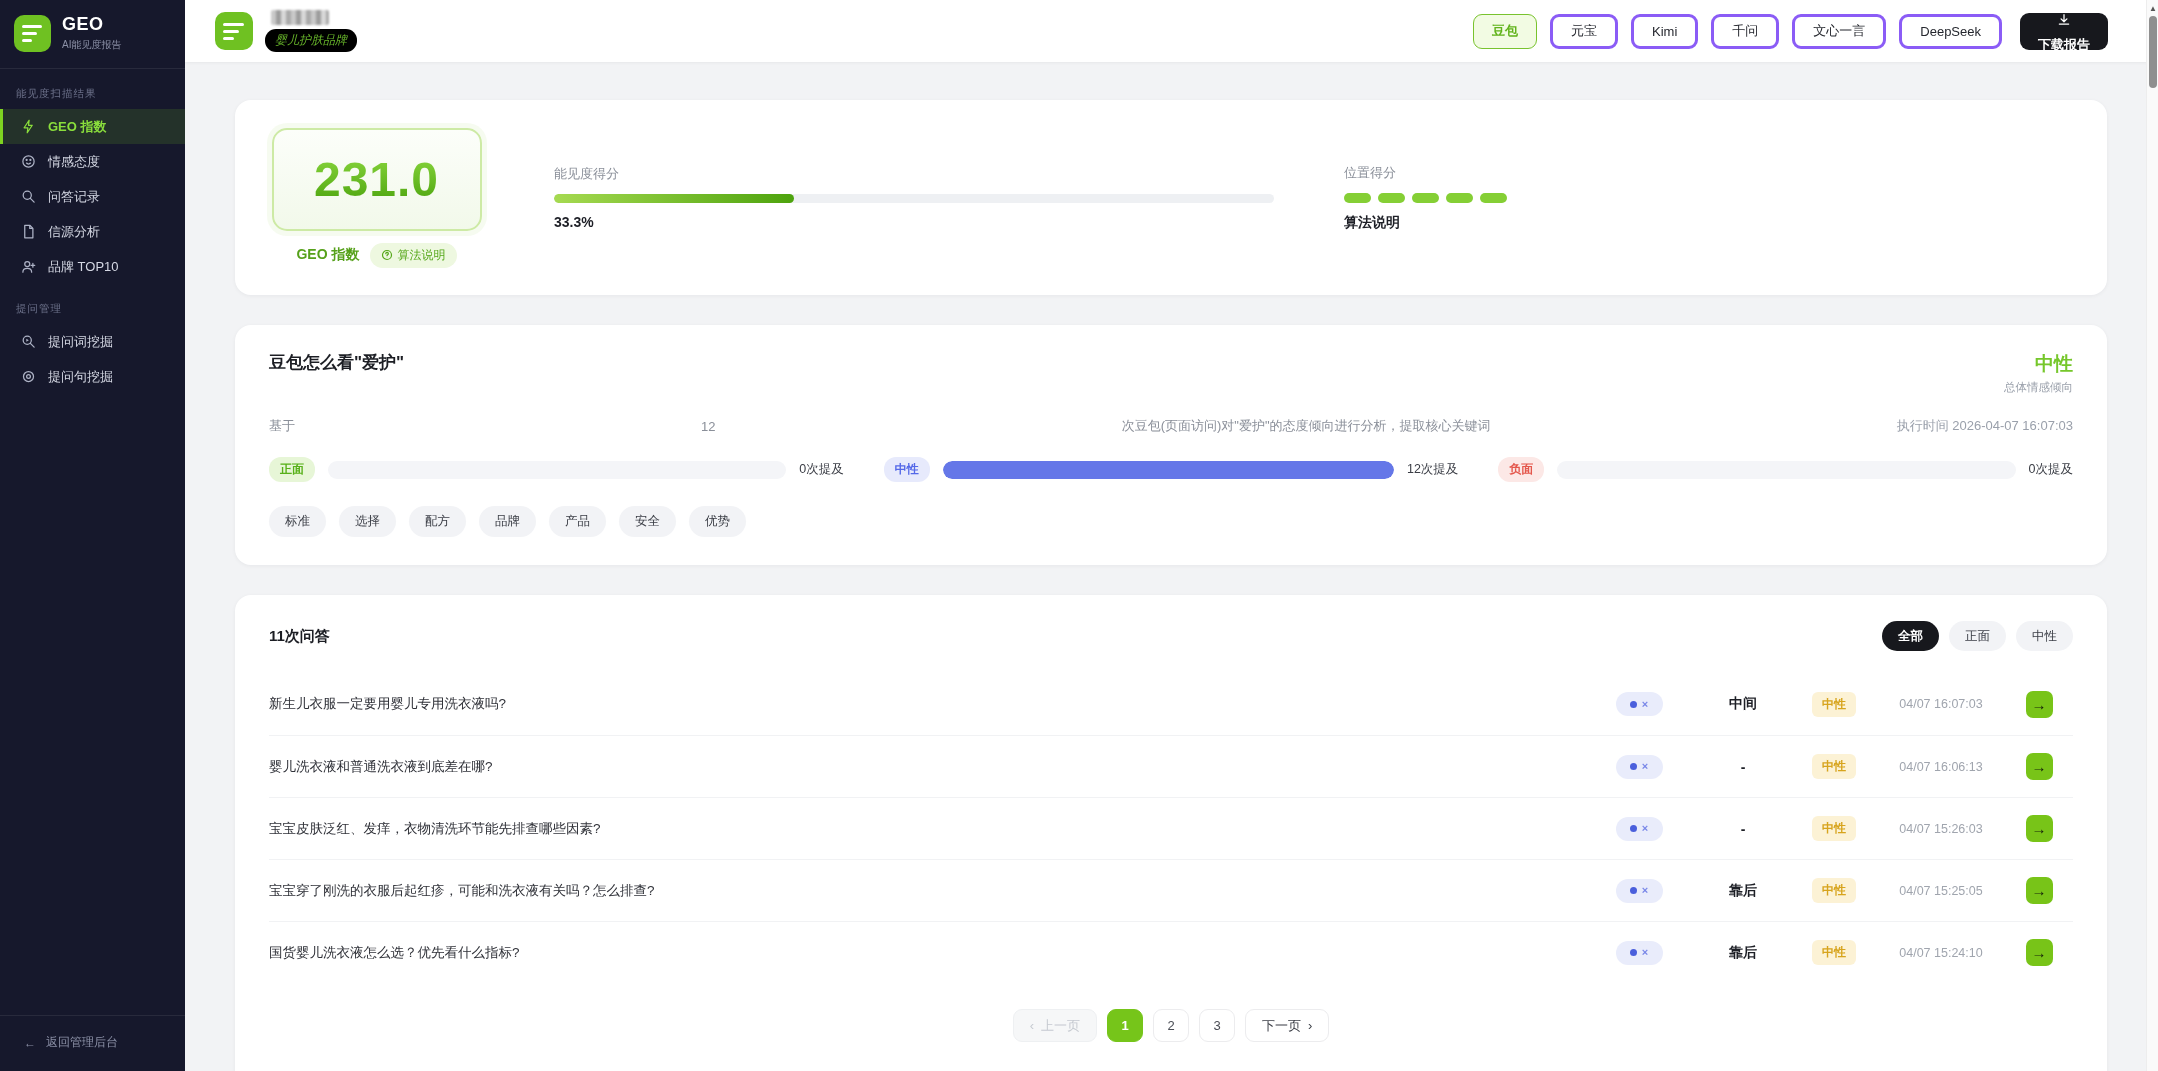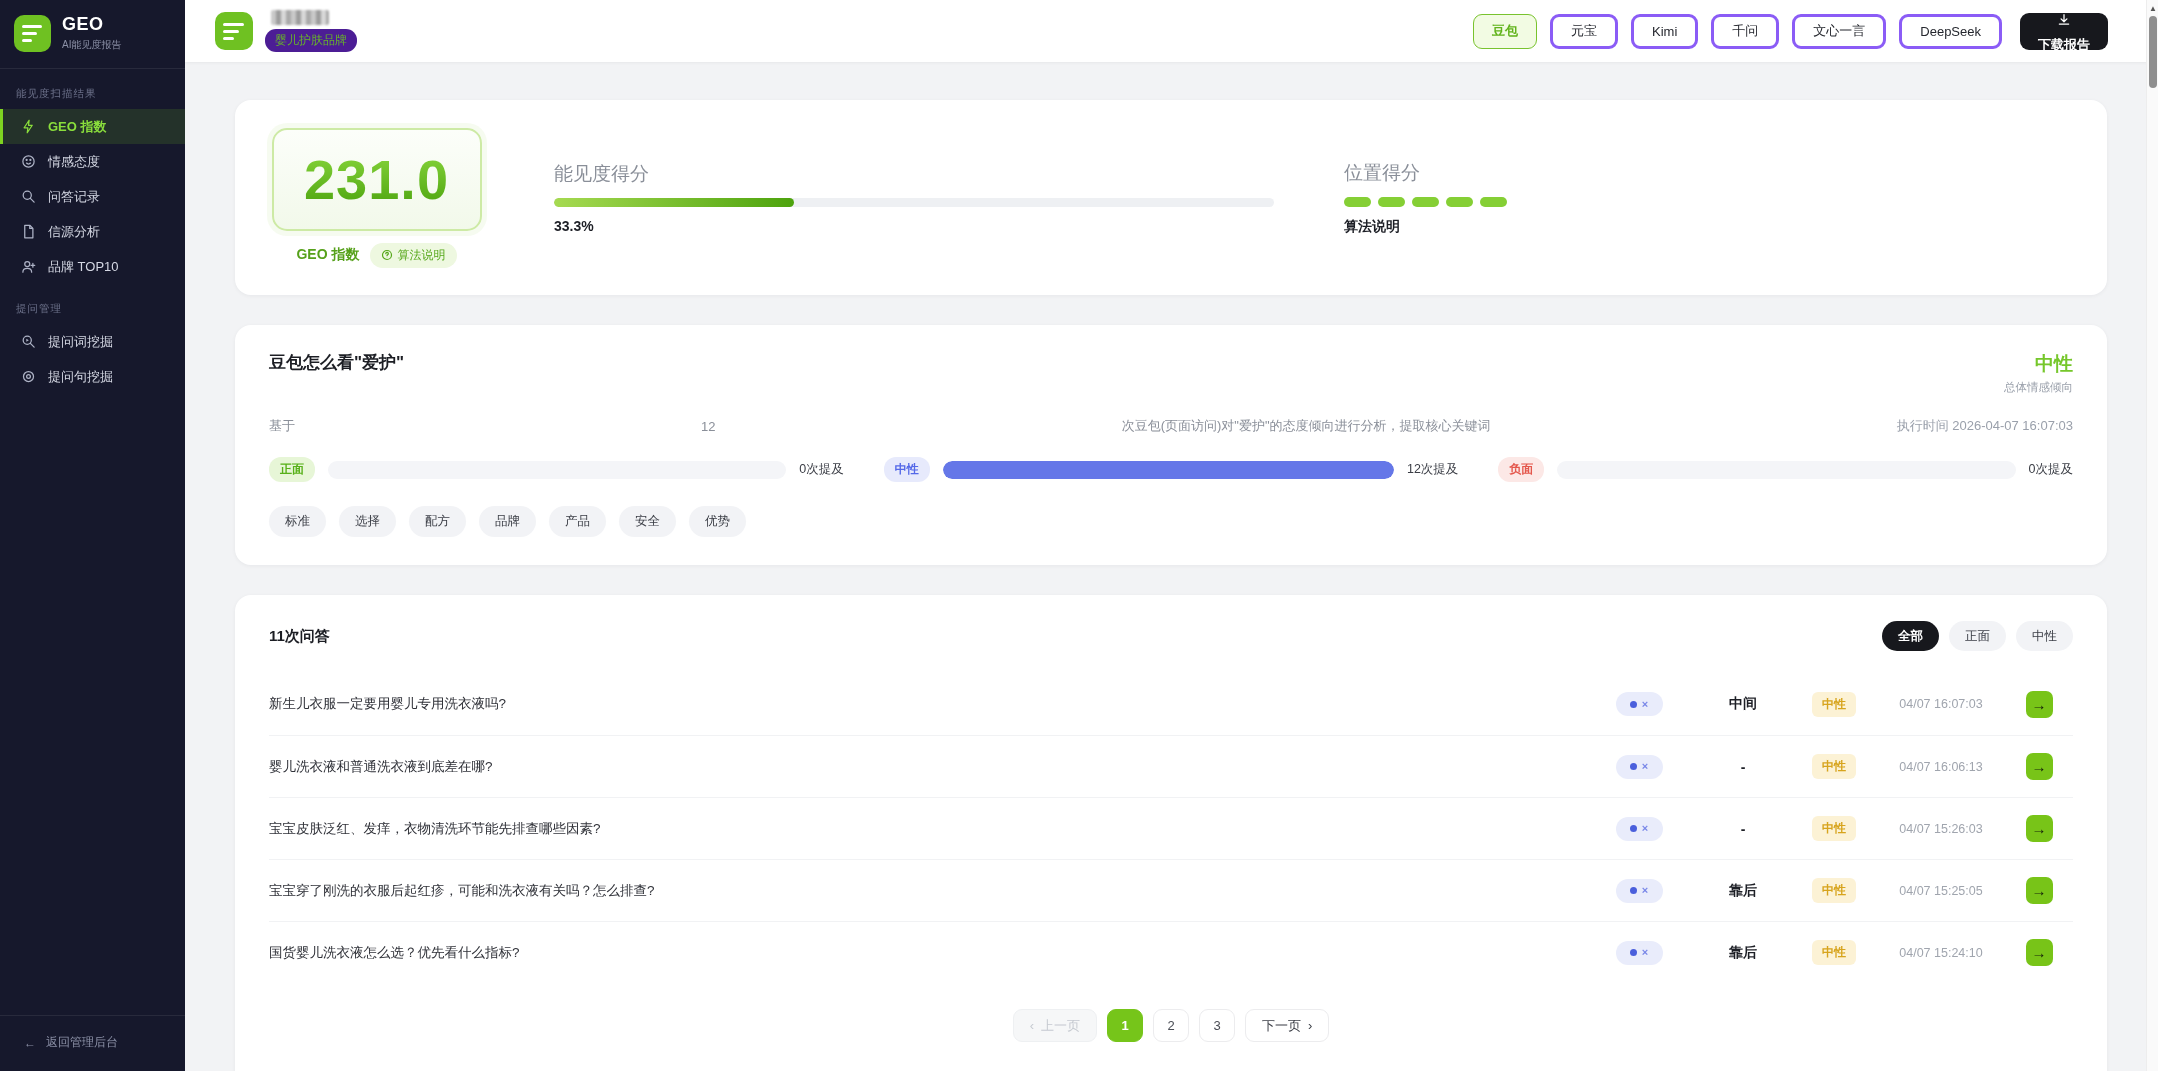--- a/index.html
+++ b/index.html
@@ -34,45 +34,45 @@
     padding:0 50px 0 30px;box-shadow:0 1px 3px rgba(0,0,0,.05);position:relative;z-index:2;}
   .tb-left{display:flex;align-items:center;gap:12px;}
   .tb-logo{width:38px;height:38px;border-radius:10px;background:#6fc122;display:flex;
     flex-direction:column;justify-content:center;gap:4px;padding-left:8px;}
   .tb-logo i{display:block;height:3px;border-radius:2px;background:#fff;}
   .tb-logo i:nth-child(1){width:21px}.tb-logo i:nth-child(2){width:16px}.tb-logo i:nth-child(3){width:11px}
   .tb-brandcol{display:flex;flex-direction:column;gap:4px;align-items:flex-start;}
   .brand-redacted{width:58px;height:15px;border-radius:2px;margin-left:6px;
     background:repeating-linear-gradient(90deg,#c9c9c9 0 5px,#9d9d9d 5px 10px,#d8d8d8 10px 15px,#aaa 15px 20px);
     filter:blur(1.2px);}
-  .brand-badge{background:#4c1d95;color:#67b42a;font-size:12px;padding:3px 10px;border-radius:11px;}
+  .brand-badge{background:#000000;color:#67b42a;font-size:12px;padding:3px 10px;border-radius:11px;font-style:italic;}
   .tb-right{display:flex;align-items:center;gap:13px;}
   .model-tab{height:35px;padding:0 18px;border-radius:9px;border:3px solid #8b5cf6;background:#fff;
     font-size:13px;color:#25272e;display:flex;align-items:center;cursor:pointer;}
   .model-tab.active{border:1.5px solid #79c32e;background:#f2fbe3;color:#61b31b;font-weight:700;}
   .btn-download{height:37px;padding:0 18px;border-radius:9px;background:#17181d;color:#fff;font-size:13px;
     display:flex;align-items:center;gap:9px;cursor:pointer;margin-left:5px;font-weight:600;flex-direction:column;}
 
   .content{flex:1;padding:38px 51px 0 50px;overflow:hidden;}
   .card{background:#fff;border-radius:16px;box-shadow:0 1px 4px rgba(17,24,39,.05);}
 
   
   .geo-card{height:195px;display:flex;align-items:center;padding:0 34px;gap:70px;}
   .score-col{display:flex;flex-direction:column;align-items:center;gap:12px;width:215px;}
   .score-box{width:210px;height:103px;border:2px solid #cdeaa5;border-radius:15px;
     background:linear-gradient(180deg,#fcfefa,#f2f9ea);display:flex;align-items:center;justify-content:center;
     box-shadow:0 0 0 5px rgba(140,210,70,.08);}
-  .score-num{font-size:56px;font-weight:800;letter-spacing:1px;
+  .score-num{font-size:48px;font-weight:800;letter-spacing:1px;
     background:linear-gradient(180deg,#8bd83f,#49a10c);-webkit-background-clip:text;background-clip:text;color:transparent;}
   .score-caption{display:flex;align-items:center;gap:10px;}
   .score-label{font-size:14px;font-weight:700;color:#56a11b;}
   .algo-pill{display:flex;align-items:center;gap:5px;background:#eef8e0;border-radius:13px;
     padding:4px 11px;font-size:12px;color:#56a81a;cursor:pointer;}
   .vis-col{width:720px;display:flex;flex-direction:column;gap:11px;}
-  .muted-label{font-size:19px;color:#8a8f99;}
+  .muted-label{font-size:13px;color:#8a8f99;}
   .track{height:9px;border-radius:5px;background:#eef0f3;overflow:hidden;}
   .track .fill-green{height:100%;border-radius:5px;background:linear-gradient(90deg,#a6da51,#4da30d);}
   .bold-val{font-size:14px;font-weight:700;color:#1d1f26;}
   .pos-col{display:flex;flex-direction:column;gap:11px;}
   .segments{display:flex;gap:7px;}
   .segments span{width:27px;height:10px;border-radius:5px;background:#85cf35;}
 
   
   .senti-card{margin-top:30px;padding:26px 34px 28px 34px;}
   .senti-head{display:flex;justify-content:space-between;align-items:flex-start;}

